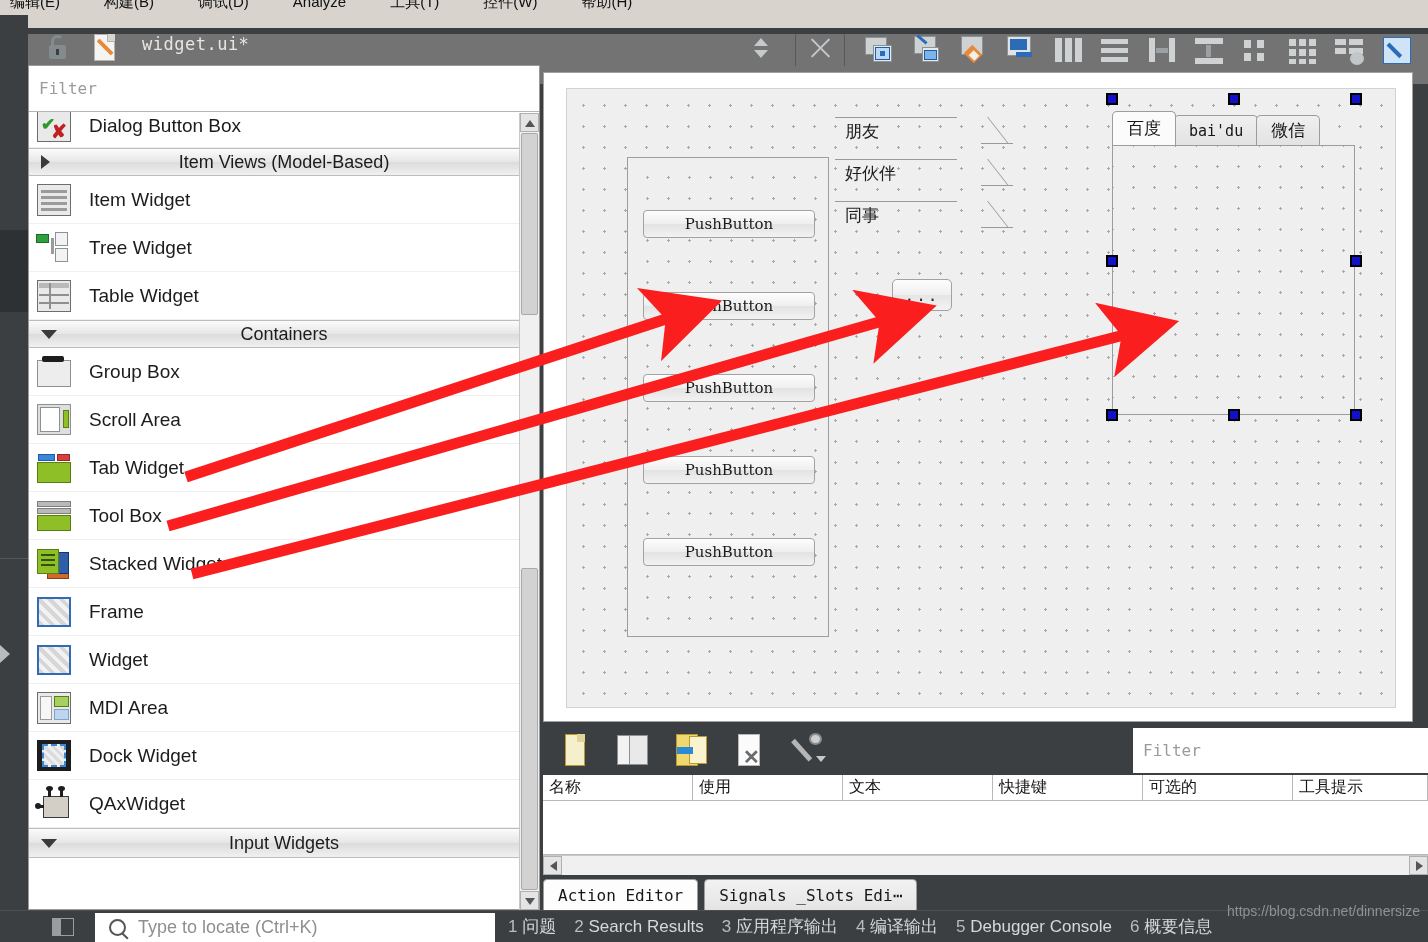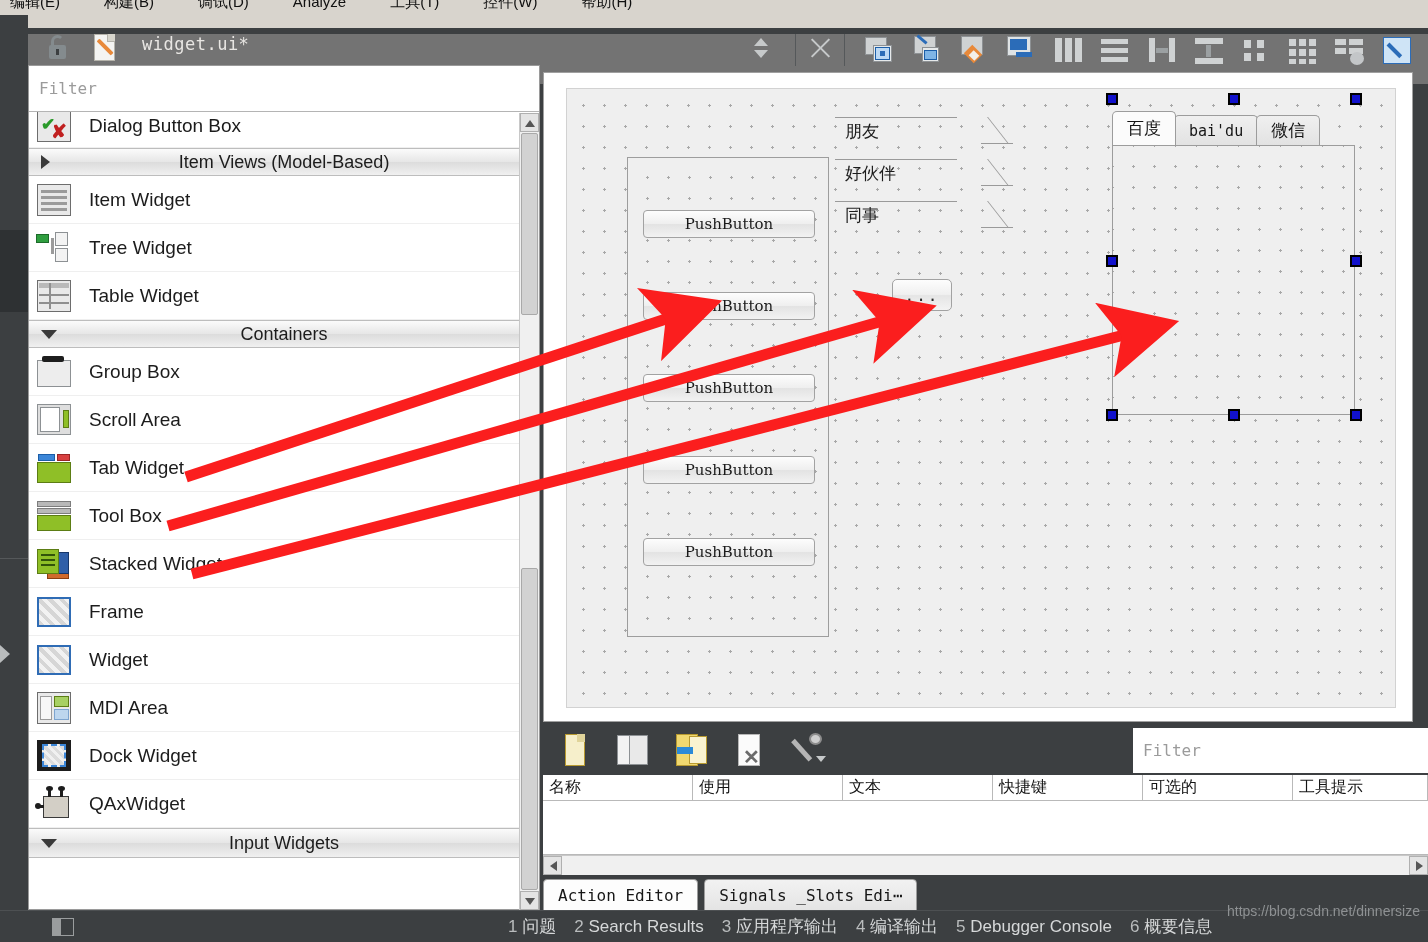--- a/index.html
+++ b/index.html
@@ -655,20 +655,26 @@
   <div class="bottom-tabs">
     <div class="btab active">Action Editor</div>
     <div class="btab">Signals _Slots Edi⋯</div>
   </div>
 
   <div class="statusbar">
     <div class="sb-sep"></div>
     <div class="sb-panel-icon">
         <i></i>
       </div>
+    <div class="locate-box">
+      <span class="mag">
+          <i></i>
+        </span>
+      <span class="ph">Type to locate (Ctrl+K)</span>
+    </div>
     <div class="watermark">https://blog.csdn.net/dinnersize</div>
     <div class="sb-items">
       <span>
         <span class="num">1</span>
         <span>问题</span>
       </span>
       <span>
         <span class="num">2</span>
         <span>Search Results</span>
       </span>

